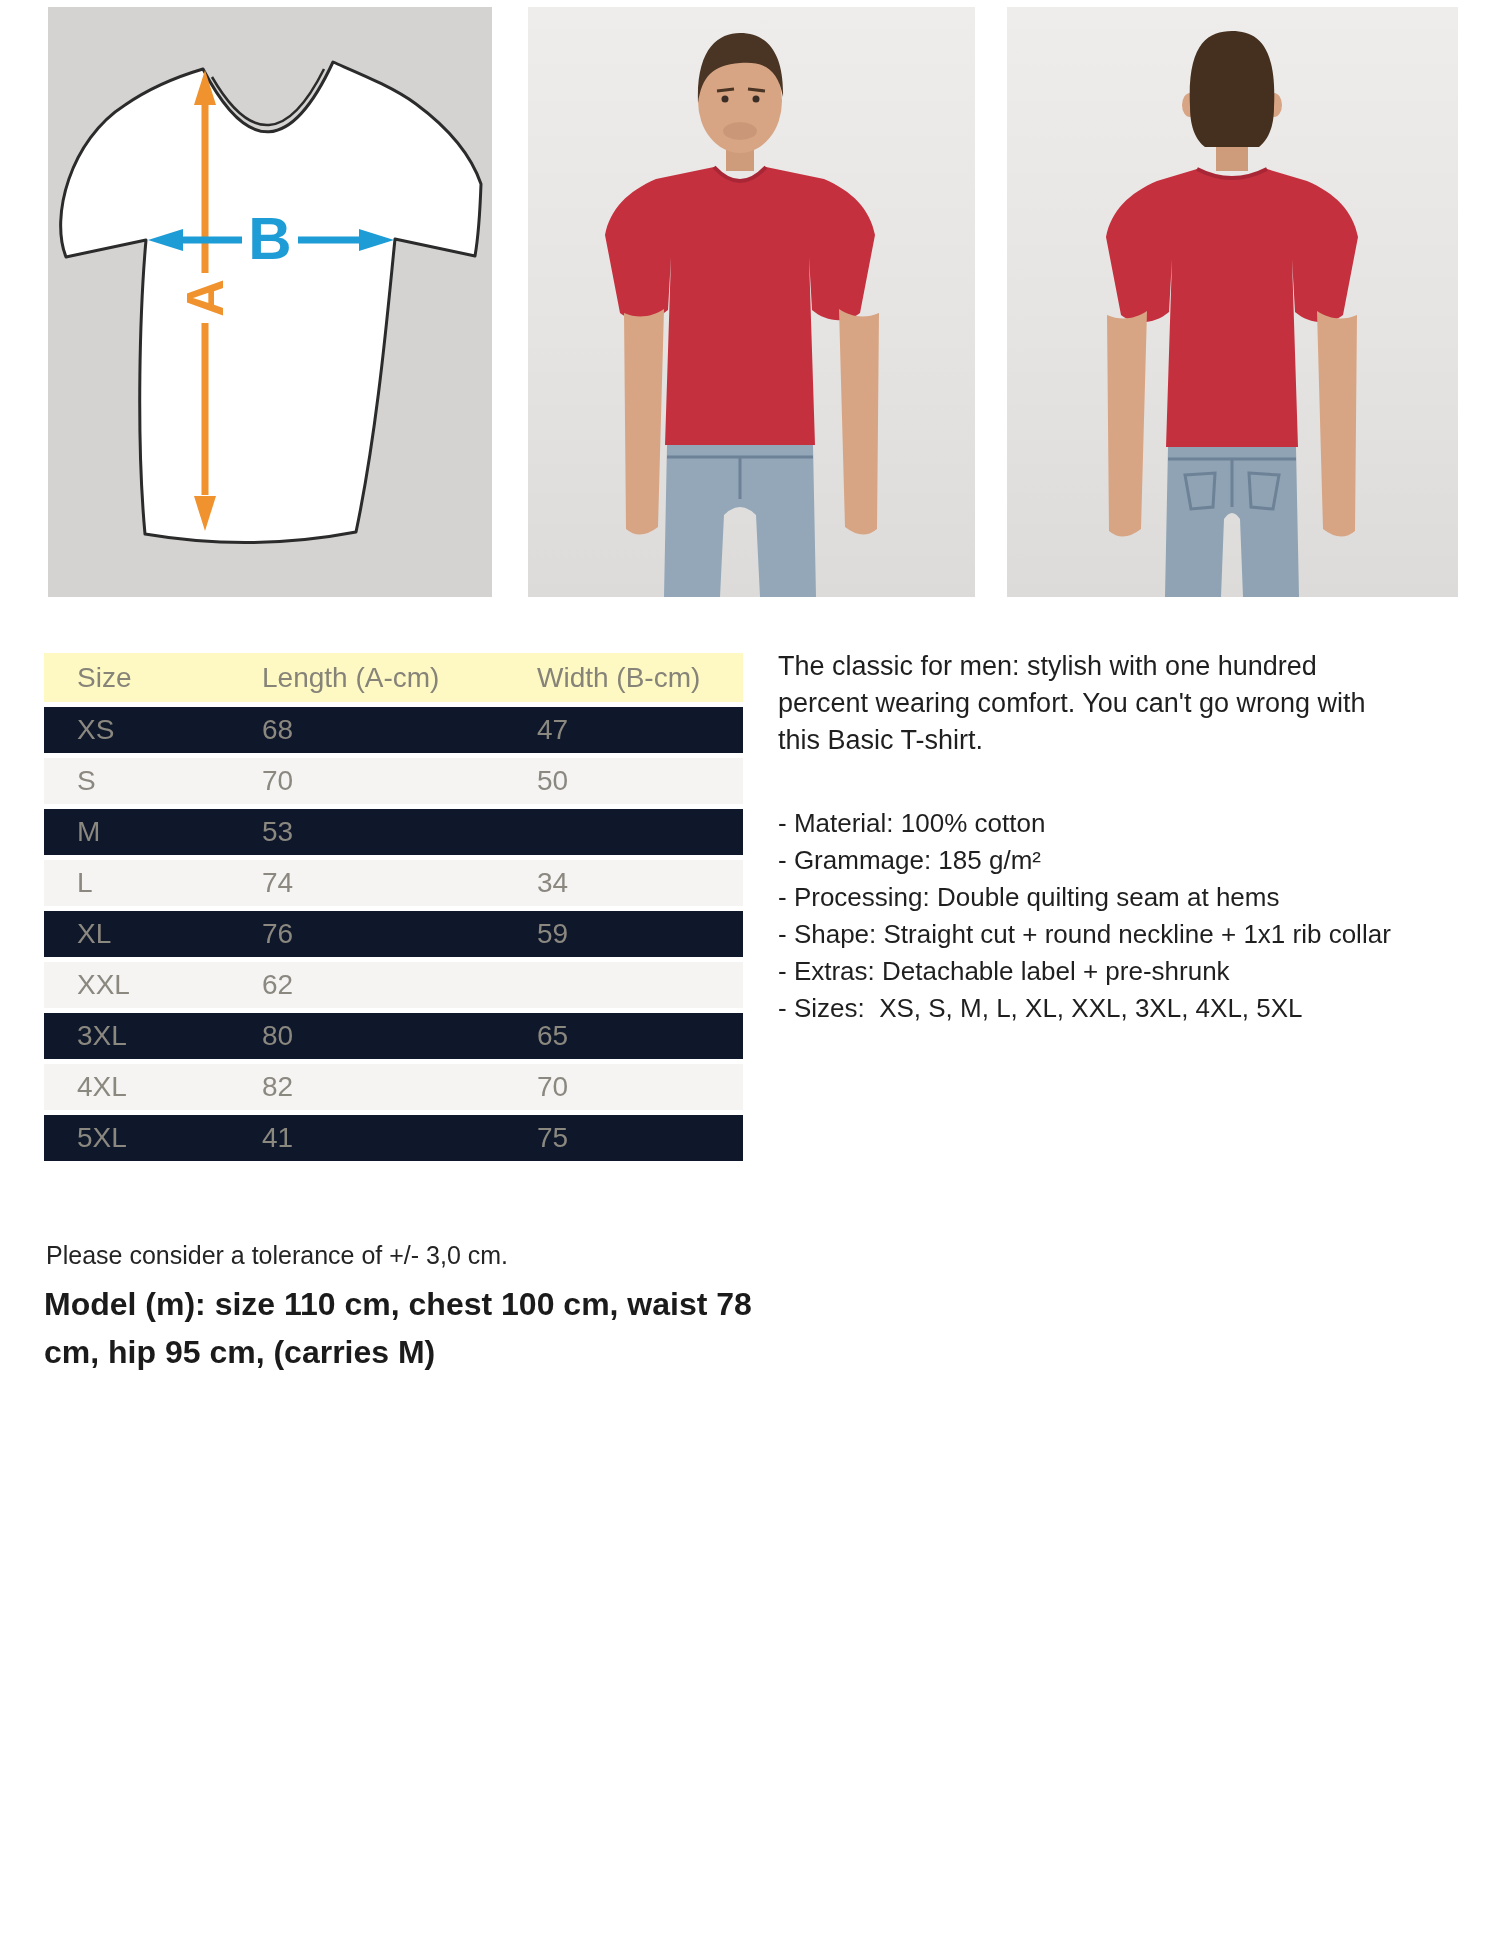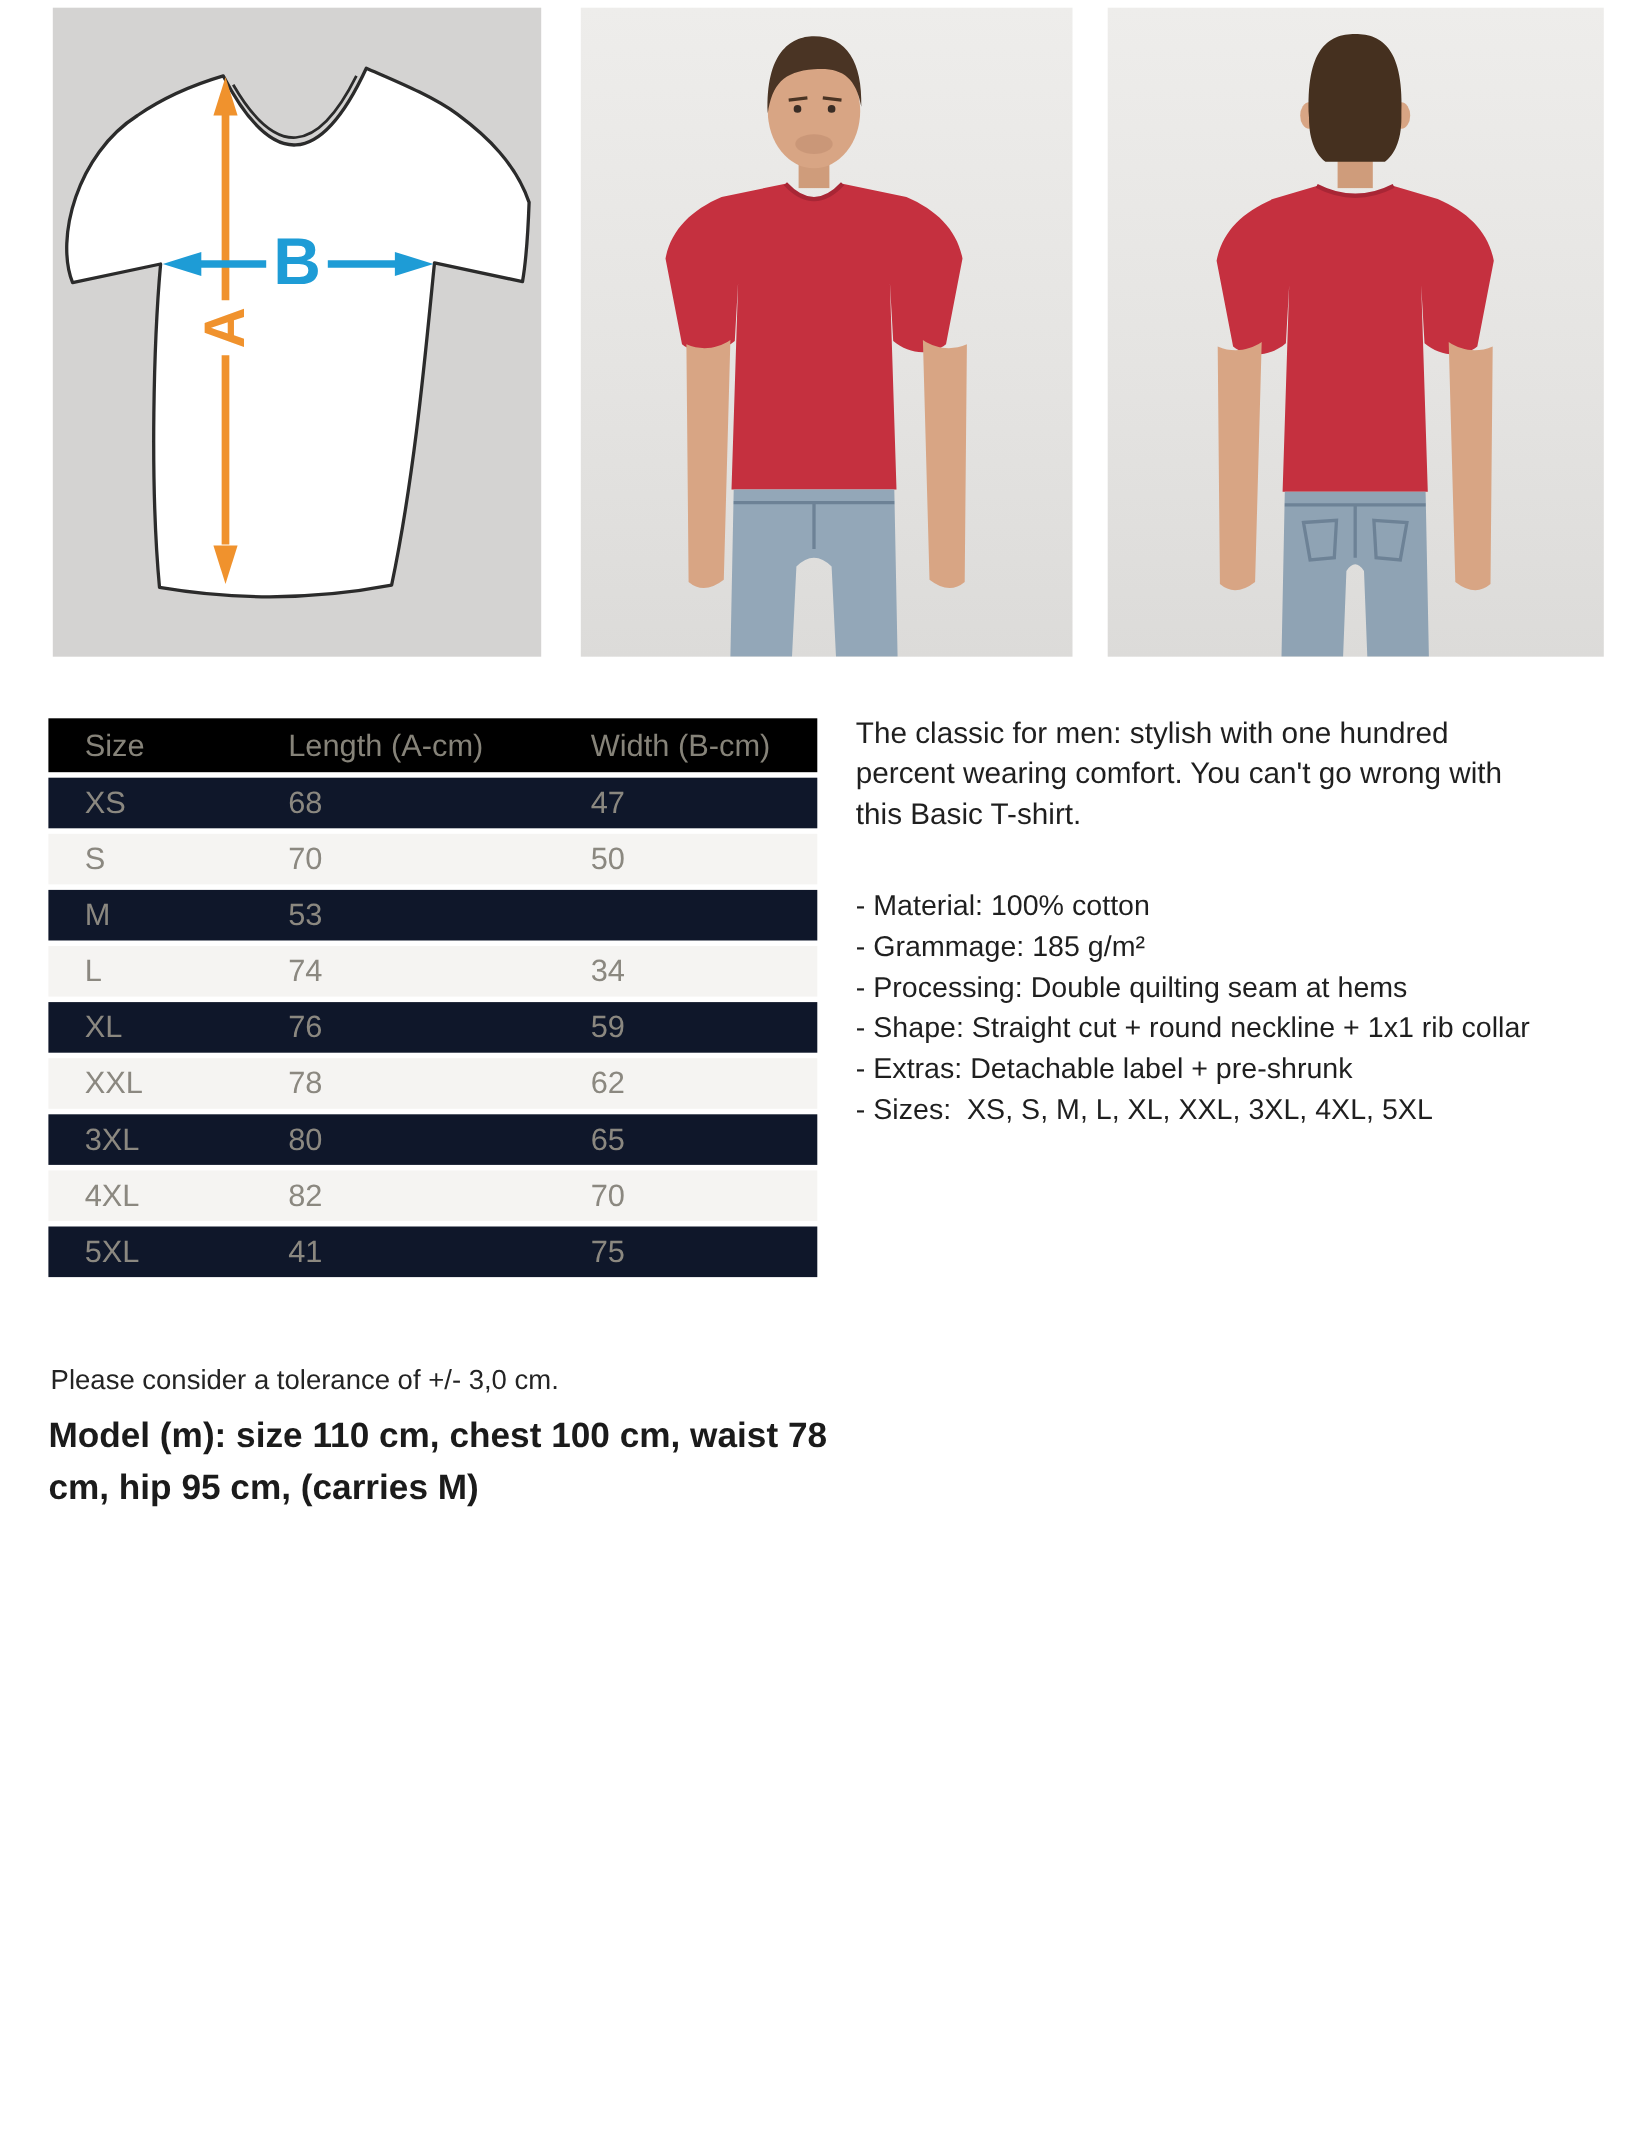--- a/index.html
+++ b/index.html
@@ -14,21 +14,21 @@
   .photo-panel.back{left:1007px;width:451px;}
   .panel svg{display:block;}
 
   
   .size-table{position:absolute;left:44px;top:653px;width:699px;}
   .t-row{
     display:grid;grid-template-columns:185px 275px 1fr;
     height:46px;line-height:46px;margin-bottom:5px;padding-left:33px;
     font-size:28px;color:#8b8880;background:#f5f4f2;
   }
-  .t-row.t-header{height:49px;line-height:49px;background:#000000;color:#868379;}
+  .t-row.t-header{height:49px;line-height:49px;background:#fef9c3;color:#868379;}
   .t-row.odd{background:#0f172a;}
   .t-row.even{background:#f5f4f2;}
 
   
   .description{position:absolute;left:778px;top:648px;width:714px;color:#1f1f1f;}
   .multiline{white-space:pre-line;margin:0;}
   .description .intro{font-size:27px;line-height:37px;}
   .description .details{margin-top:46px;font-size:26px;line-height:37px;}
 
   
@@ -131,21 +131,20 @@
       <div>74</div>
       <div>34</div>
     </div>
     <div class="t-row odd">
       <div>XL</div>
       <div>76</div>
       <div>59</div>
     </div>
     <div class="t-row even">
       <div>XXL</div>
-      <div>78</div>
       <div>62</div>
     </div>
     <div class="t-row odd">
       <div>3XL</div>
       <div>80</div>
       <div>65</div>
     </div>
     <div class="t-row even">
       <div>4XL</div>
       <div>82</div>

